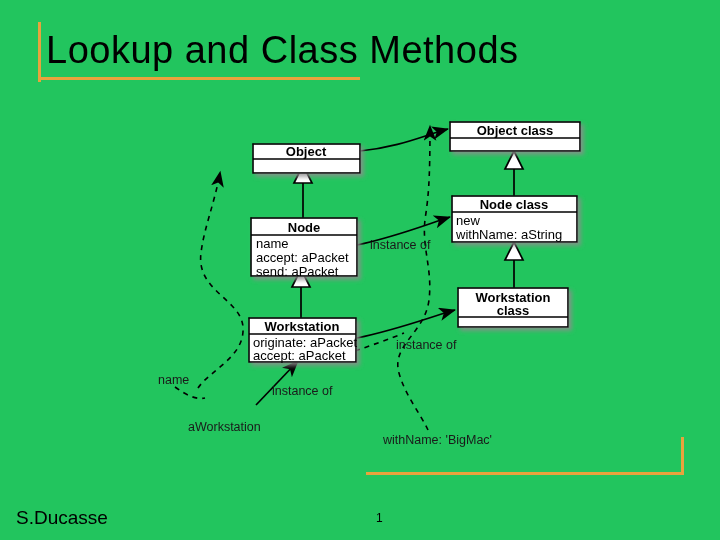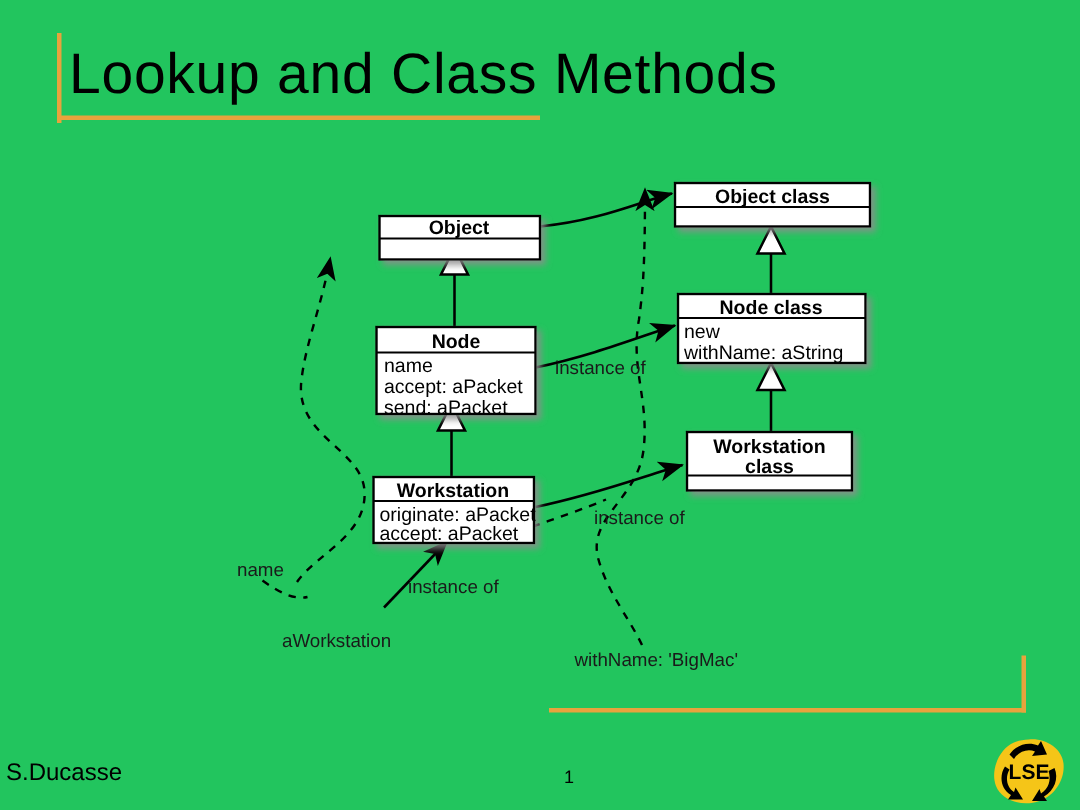--- a/index.html
+++ b/index.html
@@ -89,23 +89,23 @@
   #footer-rule-vertical {
     position: absolute;
     left: 681px;
     top: 437px;
     width: 3px;
     height: 38px;
     background: #e8a33d;
   }
   #footer-author {
     position: absolute;
-    left: 4px;
+    left: 16px;
     top: 507px;
-    font-size: 16px;
+    font-size: 19px;
     color: #000000;
     white-space: nowrap;
   }
   #footer-pagenum {
     position: absolute;
     left: 376px;
     top: 511px;
     font-size: 12px;
     color: #000000;
   }
@@ -248,25 +248,14 @@
       <text class="obj-label" x="188" y="336">aWorkstation</text>
       <text class="obj-label" x="383" y="349">withName: 'BigMac'</text>
     </svg>
   </div>
 
   <div id="footer-rule"></div>
   <div id="footer-rule-vertical"></div>
   <div id="footer-author">S.Ducasse</div>
   <div id="footer-pagenum">1</div>
 
-  <div id="footer-logo">
-    <svg width="52" height="48" viewBox="0 0 52 48" xmlns="http://www.w3.org/2000/svg">
-      <g>
-        <path d="M26,3 C37,2 48,9 49,19 C50,29 44,40 33,44 C22,48 8,44 4,34 C0,24 6,9 16,5 C19,3.6 22,3.2 26,3 Z" fill="#f5c518"></path>
-        <path d="M13,13 C17,7 25,4 32,7 L34,4 L38,13 L28,14 L30,11 C25,9 19,11 16,16 Z" fill="#000000"></path>
-        <path d="M43,22 C46,29 43,37 36,41 L38,44 L28,44 L33,36 L34,39 C39,36 41,30 39,24 Z" fill="#000000"></path>
-        <path d="M10,21 C6,27 7,36 14,40 L12,43 L22,43 L17,35 L16,38 C11,35 10,28 13,23 Z" fill="#000000"></path>
-        <text x="26" y="29" text-anchor="middle" font-family="Liberation Sans, sans-serif" font-size="14" font-weight="bold" fill="#000000">LSE</text>
-      </g>
-    </svg>
-  </div>
 
 </div>
 
 </body></html>

